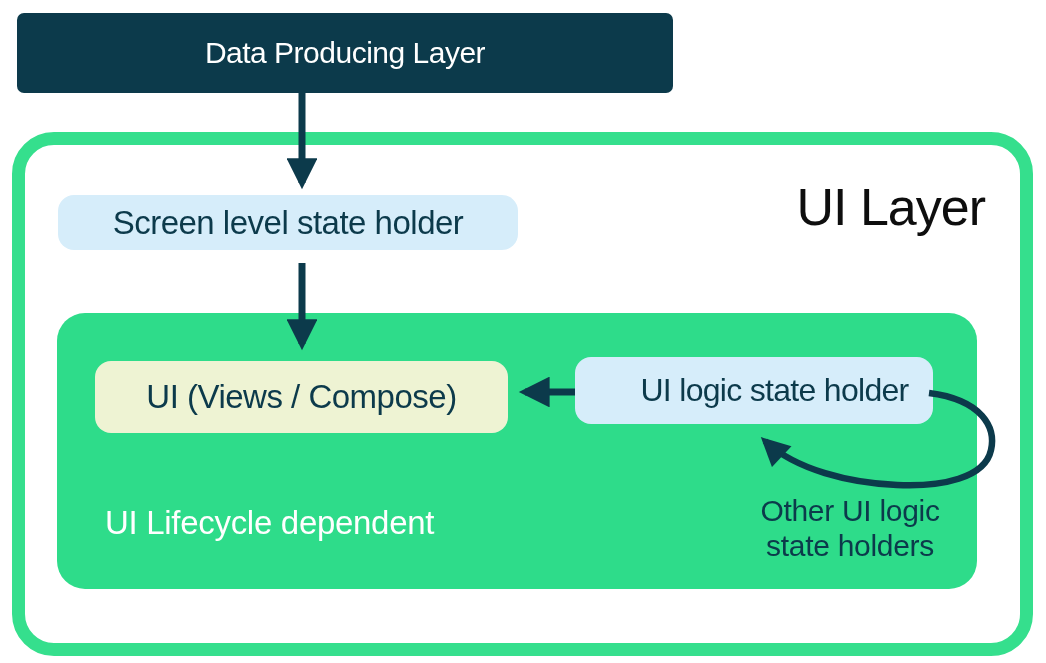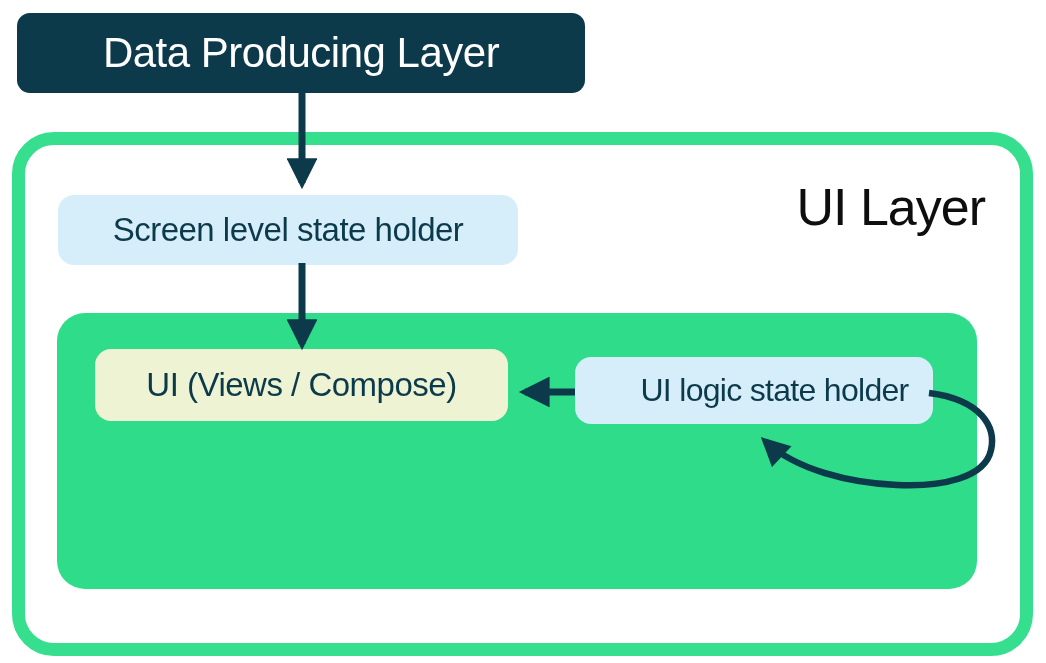--- a/index.html
+++ b/index.html
@@ -12,45 +12,45 @@
     --white:#ffffff;
   }
   html,body{margin:0;padding:0;background:var(--white);}
   .canvas{
     position:relative;width:1046px;height:663px;background:var(--white);
     font-family:"Liberation Sans",sans-serif;overflow:hidden;
   }
   .box{position:absolute;display:flex;align-items:center;justify-content:center;
        box-sizing:border-box;}
   .dark-box{
-    left:17px;top:13px;width:568px;height:80px;border-radius:13px;
+    left:17px;top:13px;width:656px;height:80px;border-radius:7px;
     background:var(--dark-navy);color:var(--white);
-    font-size:42px;letter-spacing:-0.5px;
+    font-size:30px;letter-spacing:-0.5px;
   }
   .outer-container{
     position:absolute;left:12px;top:132px;width:1021px;height:524px;
     box-sizing:border-box;border:13px solid var(--green-border);
     border-radius:42px;background:var(--white);
   }
   .ui-layer-title{
     position:absolute;left:760px;top:34px;width:200px;
     font-size:52px;line-height:1.1;color:var(--title-color);
     letter-spacing:-1px;white-space:nowrap;text-align:right;
   }
   .screen-box{
-    left:33px;top:50px;width:460px;height:70px;border-radius:16px;
+    left:33px;top:50px;width:460px;height:55px;border-radius:16px;
     background:var(--light-blue);color:var(--dark-navy);
     font-size:33px;letter-spacing:-0.5px;
   }
   .inner-green{
     position:absolute;left:32px;top:168px;width:920px;height:276px;
     border-radius:28px;background:var(--green-fill);
   }
   .yellow-box{
-    left:38px;top:36px;width:413px;height:72px;border-radius:16px;
+    left:38px;top:48px;width:413px;height:72px;border-radius:16px;
     background:var(--light-yellow);color:var(--dark-navy);
     font-size:33px;letter-spacing:-0.5px;
   }
   .logic-box{
     left:518px;top:44px;width:358px;height:67px;border-radius:16px;
     background:var(--light-blue);color:var(--dark-navy);
     font-size:32px;letter-spacing:-0.7px;padding-left:41px;
   }
   .lifecycle-caption{
     position:absolute;left:48px;top:190px;color:var(--white);
@@ -84,21 +84,24 @@
     <div class="inner-green">
 
       <div class="box yellow-box">
         <span>UI (Views / Compose)</span>
       </div>
 
       <div class="box logic-box">
         <span>UI logic state holder</span>
       </div>
 
+      <div class="lifecycle-caption">UI Lifecycle dependent</div>
 
+      <div class="loop-caption">Other UI logic
+state holders</div>
 
     </div>
   </div>
 
   <svg class="arrows" viewBox="0 0 1046 663" xmlns="http://www.w3.org/2000/svg">
     <defs>
       <marker id="ah" viewBox="0 0 10 10" refX="8" refY="5" markerWidth="4.6" markerHeight="4.4" orient="auto">
         <path d="M0,0 L10,5 L0,10 z" fill="#0c3a4b"></path>
       </marker>
     </defs>

